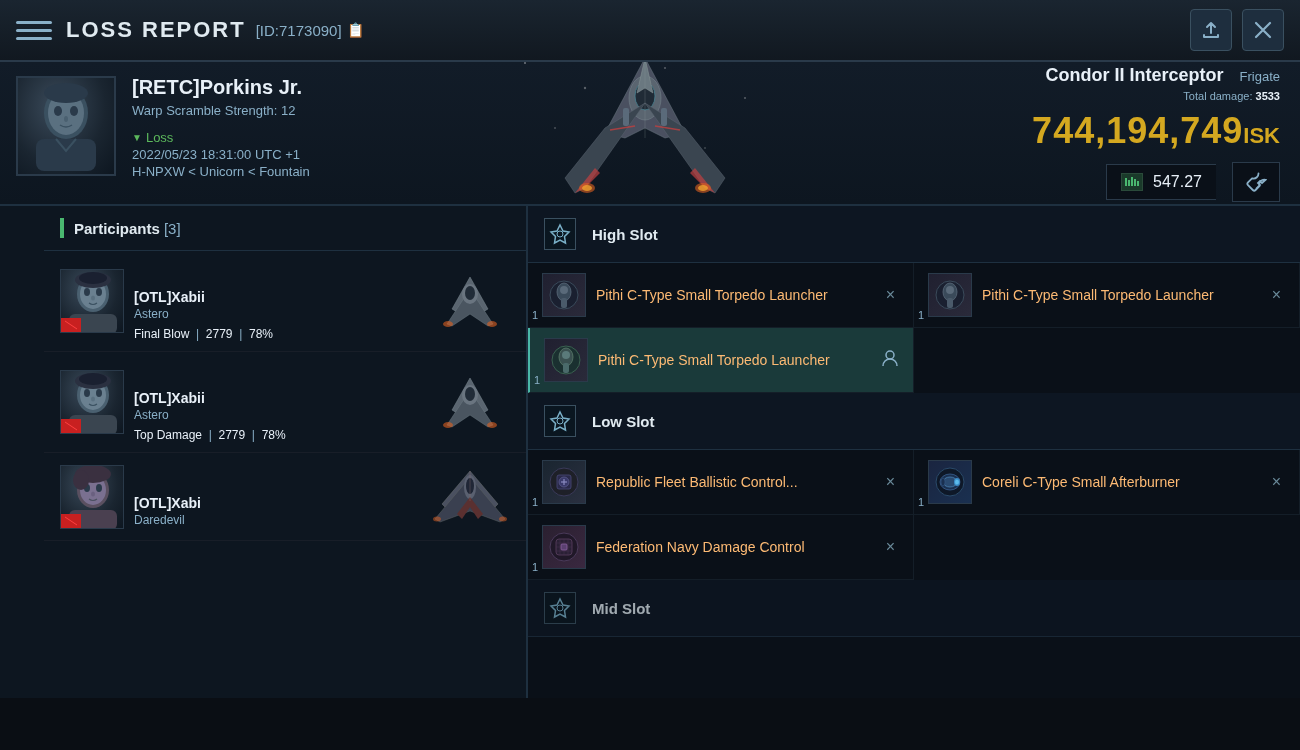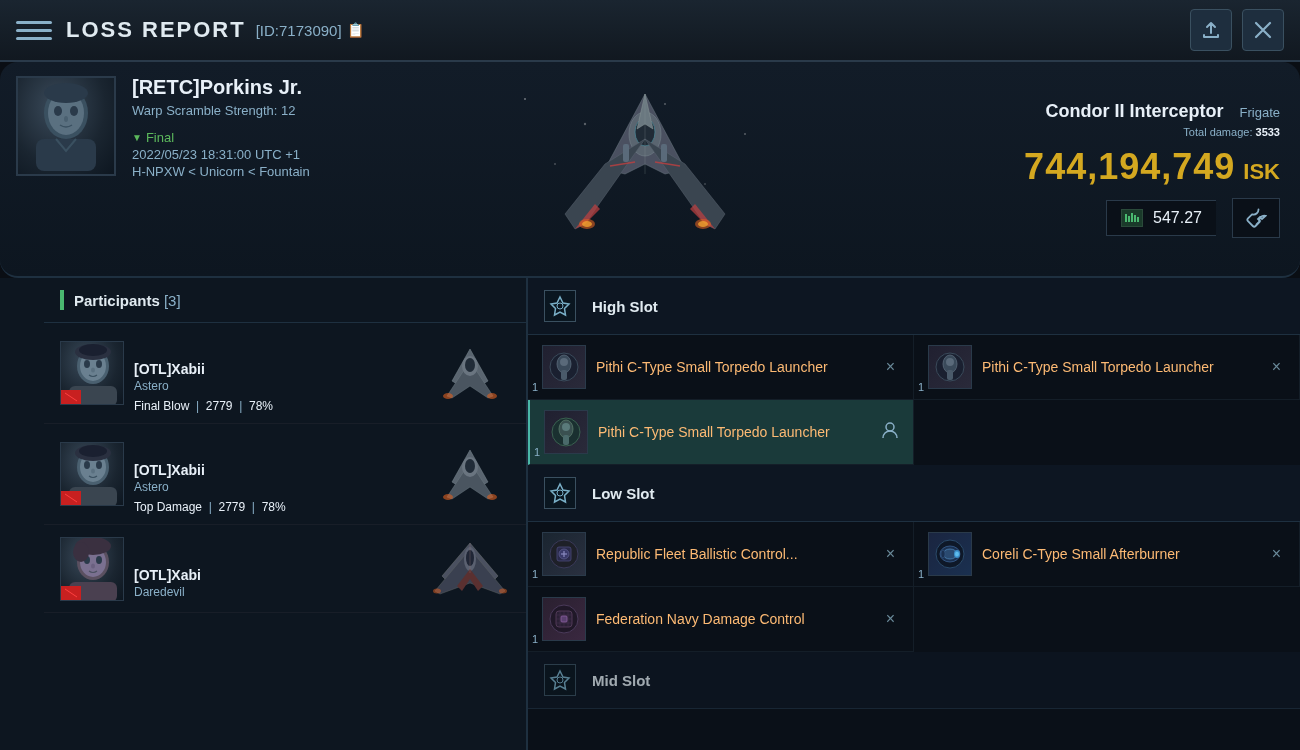--- a/index.html
+++ b/index.html
@@ -57,23 +57,22 @@
       font-size: 20px;
       color: #8ab0c8;
     }
 
     
     .pilot-bar {
       display: flex;
       align-items: stretch;
       background: linear-gradient(180deg, #121c28 0%, #0d1620 100%);
       border-bottom: 2px solid #1e3040;
-      height: 216px;
+      height: 144px;
       position: relative;
-      border-radius: 18px;
     }
     .pilot-avatar {
       width: 100px; height: 100px;
       background: #1a2530;
       border: 2px solid #2a3a4a;
       margin: 14px 16px;
       flex-shrink: 0;
       overflow: hidden;
       position: relative;
     }
@@ -138,21 +137,21 @@
       font-size: 11px; color: #8ab0c8; margin-top: 4px;
     }
     .ship-damage-val {
       color: #e8f0f8; font-weight: 600;
     }
     .ship-isk {
       font-size: 36px; font-weight: 700; color: #d4a820; margin-top: 8px;
       letter-spacing: 1px;
     }
     .ship-isk-label {
-      font-size: 22px; font-weight: 700; color: #d4a820; margin-left: 8px;
+      font-size: 22px; font-weight: 700; color: #d4a820; margin-left: 0;
     }
     .ship-value-row {
       display: flex; align-items: center; gap: 16px; margin-top: 10px;
     }
     .ship-value-box {
       background: #0a1018;
       border: 1px solid #2a3a4a;
       border-right: none;
       padding: 8px 14px;
       font-size: 16px; color: #e8f0f8;
@@ -378,21 +377,21 @@
         <rect x="10" y="58" width="60" height="32" rx="8" fill="#2a3a4a"></rect>
 
         <path d="M30 58 L40 70 L50 58" stroke="#3a5060" stroke-width="2" fill="none"></path>
       </svg>
     </div>
   </div>
 
   <div class="pilot-info">
     <div class="pilot-name">[RETC]Porkins Jr.</div>
     <div class="pilot-warp">Warp Scramble Strength: 12</div>
-    <div class="pilot-loss-label">Final</div>
+    <div class="pilot-loss-label">Loss</div>
     <div class="pilot-datetime">2022/05/23 18:31:00 UTC +1</div>
     <div class="pilot-location">H-NPXW &lt; Unicorn &lt; Fountain</div>
   </div>
 
   <div class="ship-area">
     <div class="ship-image">
       <svg viewBox="0 0 280 170" class="ship-svg">
 
         <circle cx="20" cy="15" r="1" fill="#ffffff" opacity="0.4"></circle>
         <circle cx="80" cy="40" r="1.2" fill="#ffffff" opacity="0.3"></circle>

